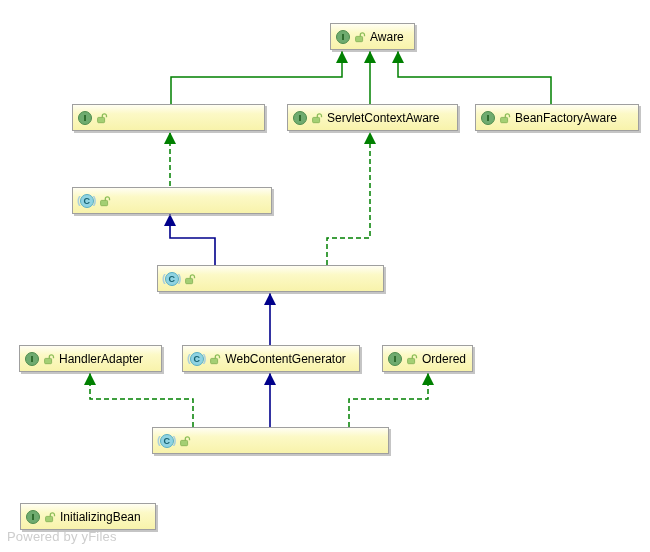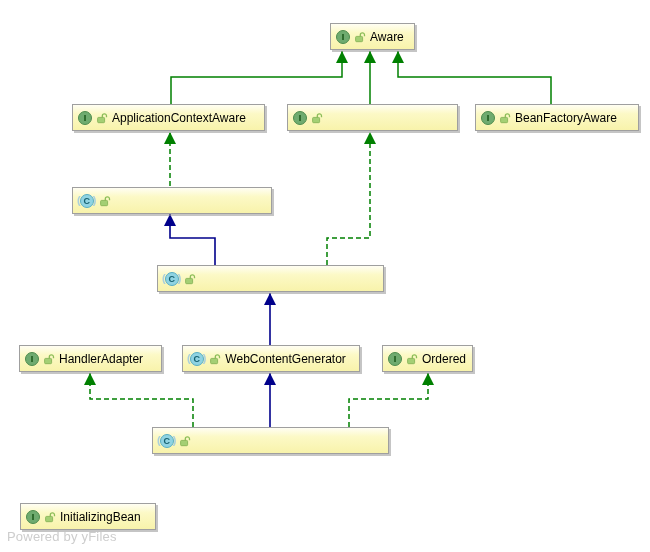--- a/index.html
+++ b/index.html
@@ -68,30 +68,30 @@
         <span class="label">Aware</span>
       </div>
       <div class="node" style="left: 72px; top: 104px; width: 193px;">
         <span class="type-icon iface">I</span>
         <span class="lock">
           <svg width="12" height="12" viewBox="0 0 12 12">
             <path d="M6.3 5.4 V3.9 a2.1 2.1 0 0 1 4.2 0 V5.2" fill="none" stroke="#8cbd58" stroke-width="1.3"></path>
             <rect x="1.6" y="5.4" width="7" height="5.3" rx="1" fill="#a4cf74" stroke="#7fae4f" stroke-width="0.8"></rect>
           </svg>
         </span>
-        <span class="label">ApplicationContextAware</span>
       </div>
       <div class="node" style="left: 287px; top: 104px; width: 171px;">
         <span class="type-icon iface">I</span>
         <span class="lock">
           <svg width="12" height="12" viewBox="0 0 12 12">
             <path d="M6.3 5.4 V3.9 a2.1 2.1 0 0 1 4.2 0 V5.2" fill="none" stroke="#8cbd58" stroke-width="1.3"></path>
             <rect x="1.6" y="5.4" width="7" height="5.3" rx="1" fill="#a4cf74" stroke="#7fae4f" stroke-width="0.8"></rect>
           </svg>
         </span>
+        <span class="label">ServletContextAware</span>
       </div>
       <div class="node" style="left: 475px; top: 104px; width: 164px;">
         <span class="type-icon iface">I</span>
         <span class="lock">
           <svg width="12" height="12" viewBox="0 0 12 12">
             <path d="M6.3 5.4 V3.9 a2.1 2.1 0 0 1 4.2 0 V5.2" fill="none" stroke="#8cbd58" stroke-width="1.3"></path>
             <rect x="1.6" y="5.4" width="7" height="5.3" rx="1" fill="#a4cf74" stroke="#7fae4f" stroke-width="0.8"></rect>
           </svg>
         </span>
         <span class="label">BeanFactoryAware</span>

